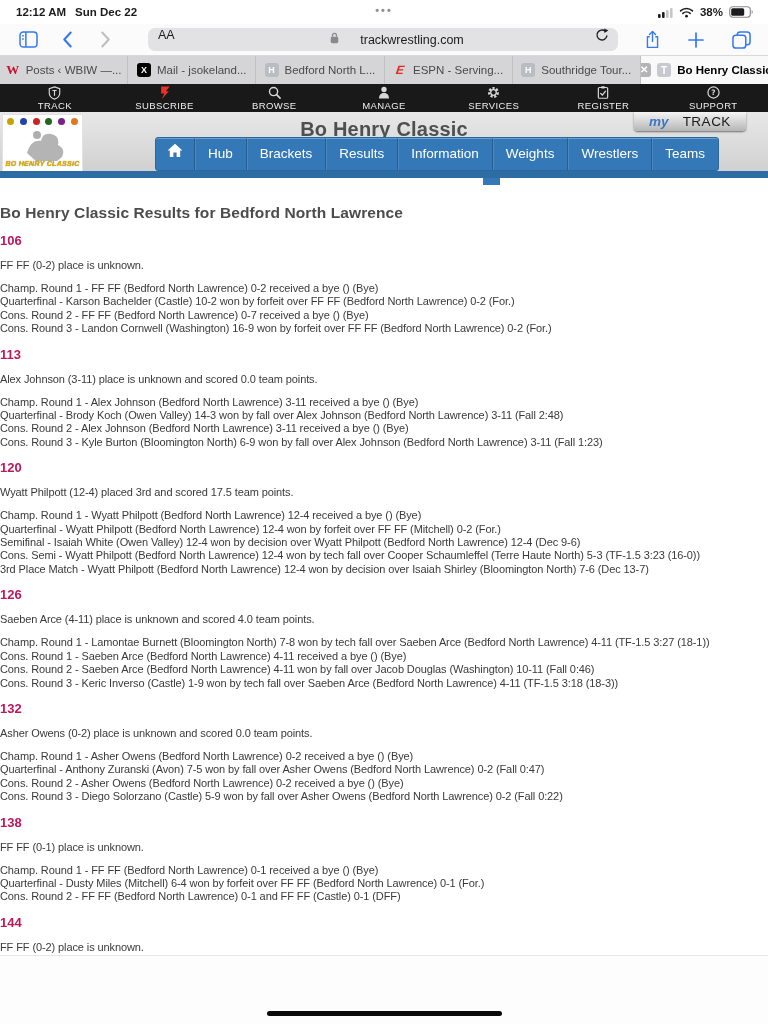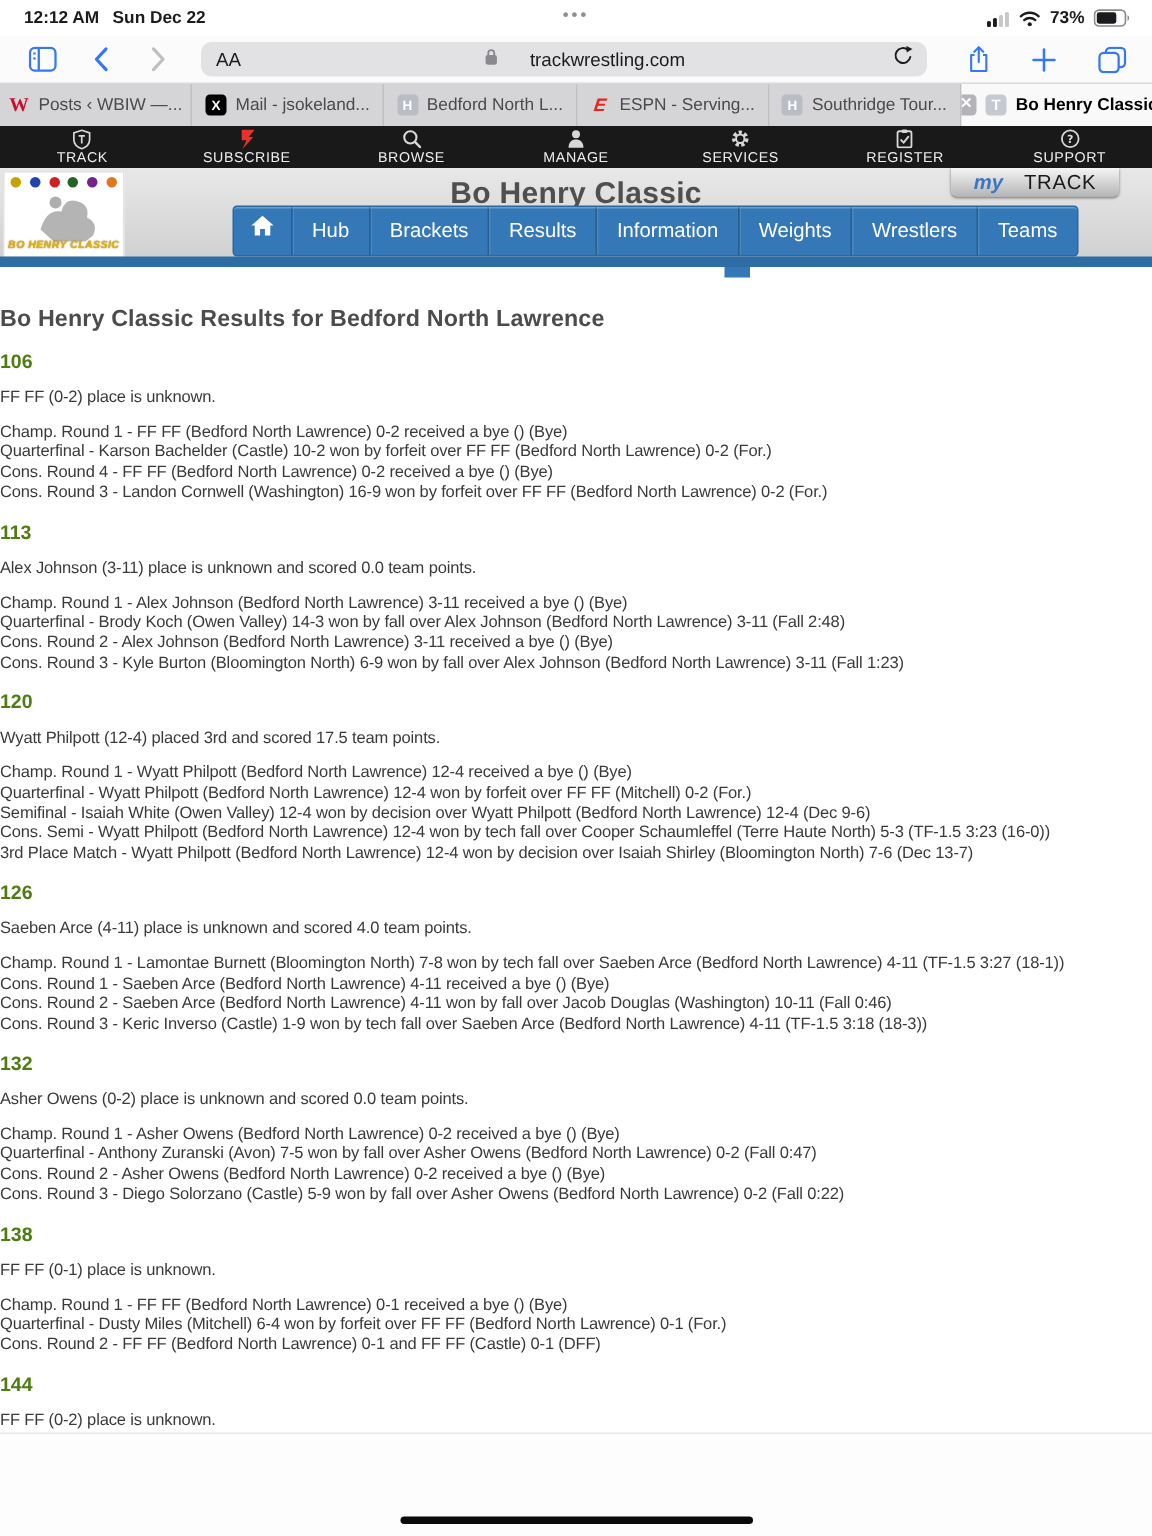--- a/index.html
+++ b/index.html
@@ -25,22 +25,22 @@
   
   .toolbar {
     height: 32px; background: #fbfbfb; display: flex; align-items: center;
     padding: 0 14px 0 16px; border-bottom: 1px solid #d9d9db;
   }
   .tb-btn { display: flex; align-items: center; justify-content: center; height: 26px; }
   .tb-sidebar { width: 24px; }
   .tb-back { width: 22px; margin-left: 16px; }
   .tb-fwd  { width: 22px; margin-left: 16px; }
   .url-pill {
-    flex: 1; height: 23px; margin-left: 18px; background: #e2e2e4;
-    border-radius: 7px; position: relative; display: flex; align-items: center; padding-left: 28px;
+    flex: 1; height: 23px; margin-left: 32px; background: #e2e2e4;
+    border-radius: 7px; position: relative; display: flex;  padding-left: 28px;
   }
   .url-aa { position: absolute; left: 10px; font-size: 12.5px; color: #1c1c1e; }
   .url-center { margin: 0 auto; display: flex; align-items: center; gap: 21px;
     font-size: 12.5px; color: #1b1b1d; }
   .url-reload { position: absolute; right: 9px; }
   .tb-share { width: 24px; margin-left: 22px; }
   .tb-plus  { width: 24px; margin-left: 20px; }
   .tb-tabs  { width: 26px; margin-left: 20px; }
 
   
@@ -111,21 +111,21 @@
   .blue-strip { position: absolute; left: 0; right: 0; bottom: 0; height: 7px; background: #2e6da4; }
   .nav-fragment { position: absolute; left: 483px; top: 178px; width: 17px; height: 7px;
     background: #3478b8; }
 
   
   .content { background: #fff; height: 778px; padding: 0 0; overflow: hidden;
     border-bottom: 1px solid #e8e8e8; }
   .page-heading { font-size: 15.5px; font-weight: 700; color: #4c4c4c;
     padding-top: 26px; line-height: 18px; letter-spacing: .1px; }
   .weight-section { margin-top: 12px; }
-  .weight { color: #4d7c0f; font-size: 13px; font-weight: 700; line-height: 13px; cursor: default; }
+  .weight { color: #be185d; font-size: 13px; font-weight: 700; line-height: 13px; cursor: default; }
   .summary { font-size: 11px; color: #3a3a3a; line-height: 13px; margin-top: 12px;
     letter-spacing: -.1px; }
   .matches { margin-top: 10px; }
   .match { font-size: 11px; color: #3a3a3a; line-height: 13.4px; white-space: nowrap;
     letter-spacing: -.1px; }
 
   .footer-area { height: 69px; background: #fdfdfd; position: relative; }
   .home-indicator { position: absolute; left: 267px; top: 55px; width: 235px; height: 5px;
     border-radius: 2.5px; background: #0a0a0a; }
 </style>
@@ -147,21 +147,21 @@
           <rect x="12" y="1" width="2.6" height="10" rx="1" fill="#c7c7c9"></rect>
         </svg>
     </span>
     <span>
       <svg width="15" height="11" viewBox="0 0 16 12">
           <path d="M1.5 4.2 a9.5 9.5 0 0 1 13 0" stroke="#1c1c1e" stroke-width="1.7" fill="none" stroke-linecap="round"></path>
           <path d="M4 7 a6 6 0 0 1 8 0" stroke="#1c1c1e" stroke-width="1.7" fill="none" stroke-linecap="round"></path>
           <circle cx="8" cy="10" r="1.5" fill="#1c1c1e"></circle>
         </svg>
     </span>
-    <span>73%</span>
+    <span>38%</span>
     <span>
       <svg width="25" height="12" viewBox="0 0 25 12">
           <rect x="0.7" y="0.7" width="20.6" height="10.6" rx="3" fill="none" stroke="#8a8a8e" stroke-width="1.1"></rect>
           <rect x="2.2" y="2.2" width="13" height="7.6" rx="1.6" fill="#1c1c1e"></rect>
           <path d="M22.7 4 a2.4 2.4 0 0 1 0 4 z" fill="#8a8a8e"></path>
         </svg>
     </span>
   </div>
 </div>
 
@@ -360,21 +360,21 @@
 
 <div class="content">
   <div class="page-heading">Bo Henry Classic Results for Bedford North Lawrence</div>
   <div>
       <section class="weight-section">
         <h3 class="weight">106</h3>
         <p class="summary">FF FF (0-2) place is unknown.</p>
         <div class="matches">
           <p class="match">Champ. Round 1 - FF FF (Bedford North Lawrence) 0-2 received a bye () (Bye)</p>
           <p class="match">Quarterfinal - Karson Bachelder (Castle) 10-2 won by forfeit over FF FF (Bedford North Lawrence) 0-2 (For.)</p>
-          <p class="match">Cons. Round 4 - FF FF (Bedford North Lawrence) 0-2 received a bye () (Bye)</p>
+          <p class="match">Cons. Round 2 - FF FF (Bedford North Lawrence) 0-7 received a bye () (Bye)</p>
           <p class="match">Cons. Round 3 - Landon Cornwell (Washington) 16-9 won by forfeit over FF FF (Bedford North Lawrence) 0-2 (For.)</p>
         </div>
       </section>
       <section class="weight-section">
         <h3 class="weight">113</h3>
         <p class="summary">Alex Johnson (3-11) place is unknown and scored 0.0 team points.</p>
         <div class="matches">
           <p class="match">Champ. Round 1 - Alex Johnson (Bedford North Lawrence) 3-11 received a bye () (Bye)</p>
           <p class="match">Quarterfinal - Brody Koch (Owen Valley) 14-3 won by fall over Alex Johnson (Bedford North Lawrence) 3-11 (Fall 2:48)</p>
           <p class="match">Cons. Round 2 - Alex Johnson (Bedford North Lawrence) 3-11 received a bye () (Bye)</p>

